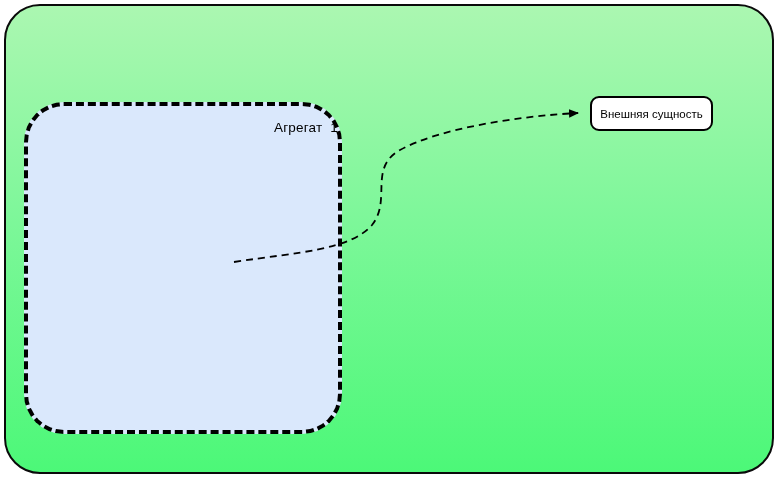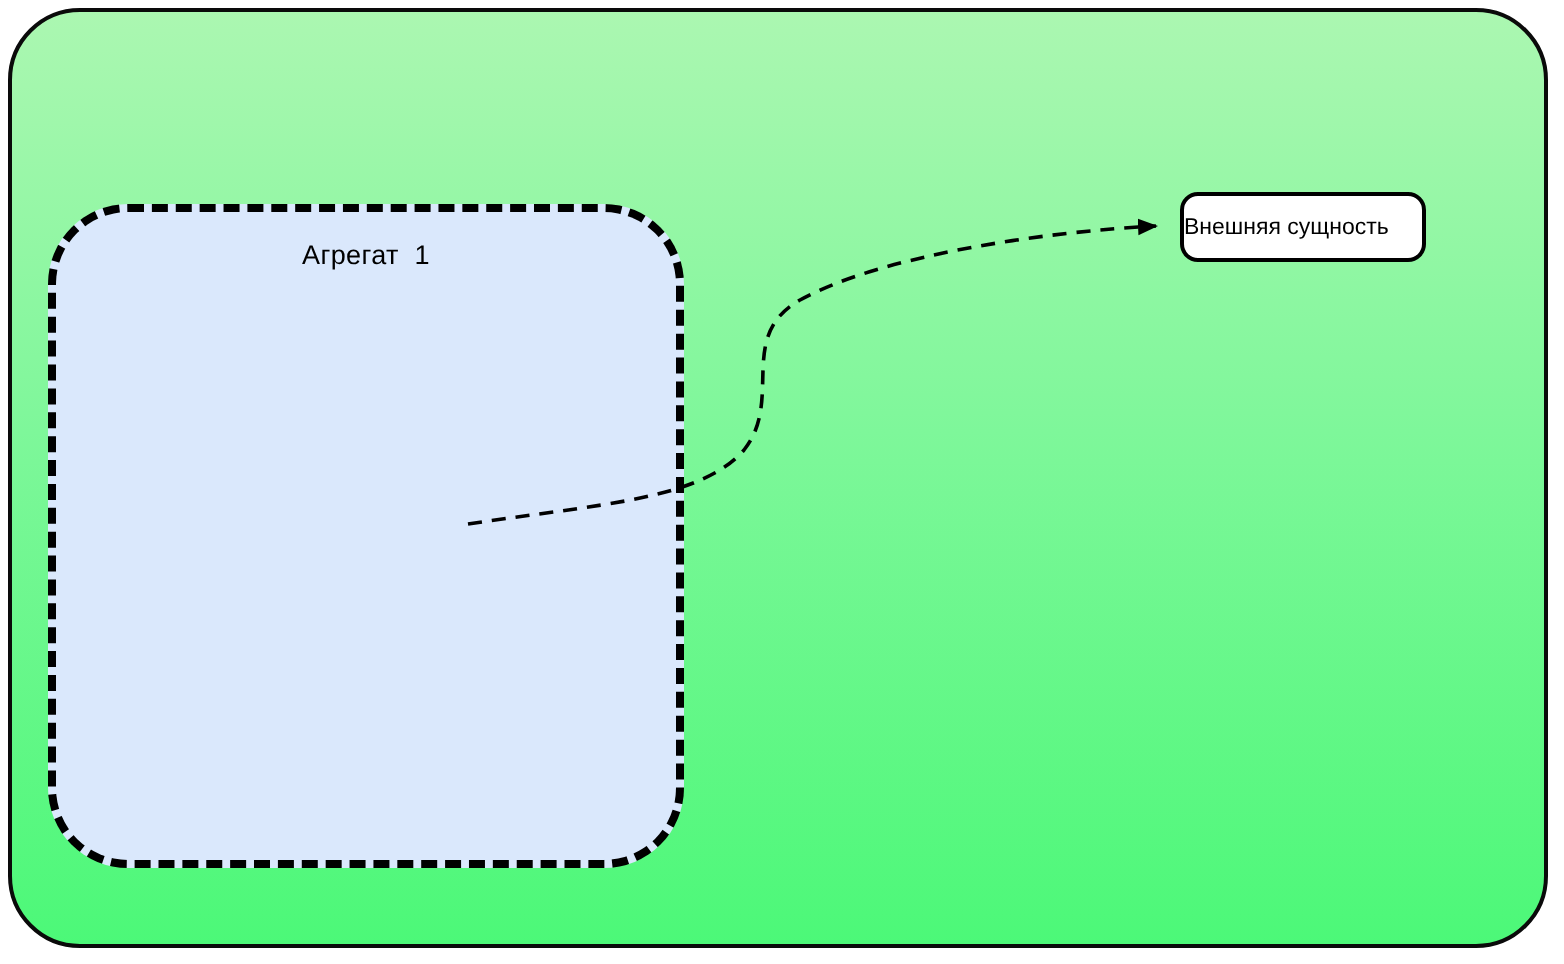--- a/index.html
+++ b/index.html
@@ -45,36 +45,37 @@
     border: 4px dashed #000000;
     border-radius: 40px;
     background: #dae8fc;
   }
 
   .aggregate-title {
     position: absolute;
     left: 0;
     right: 0;
     top: 14px;
-    text-align: center;
+    text-align: right;
     font-size: 13.5px;
     color: #000000;
     letter-spacing: 0.2px;
     white-space: pre;
   }
 
   
   .node-box {
     position: absolute;
     box-sizing: border-box;
     background: #ffffff;
     border: 2px solid #000000;
     border-radius: 9px;
     display: flex;
     align-items: center;
+    justify-content: center;
     font-size: 11.5px;
     color: #000000;
     white-space: nowrap;
   }
 
   .node-aggregate-entity {
     left: 110px;
     top: 245px;
     width: 123px;
     height: 35px;

